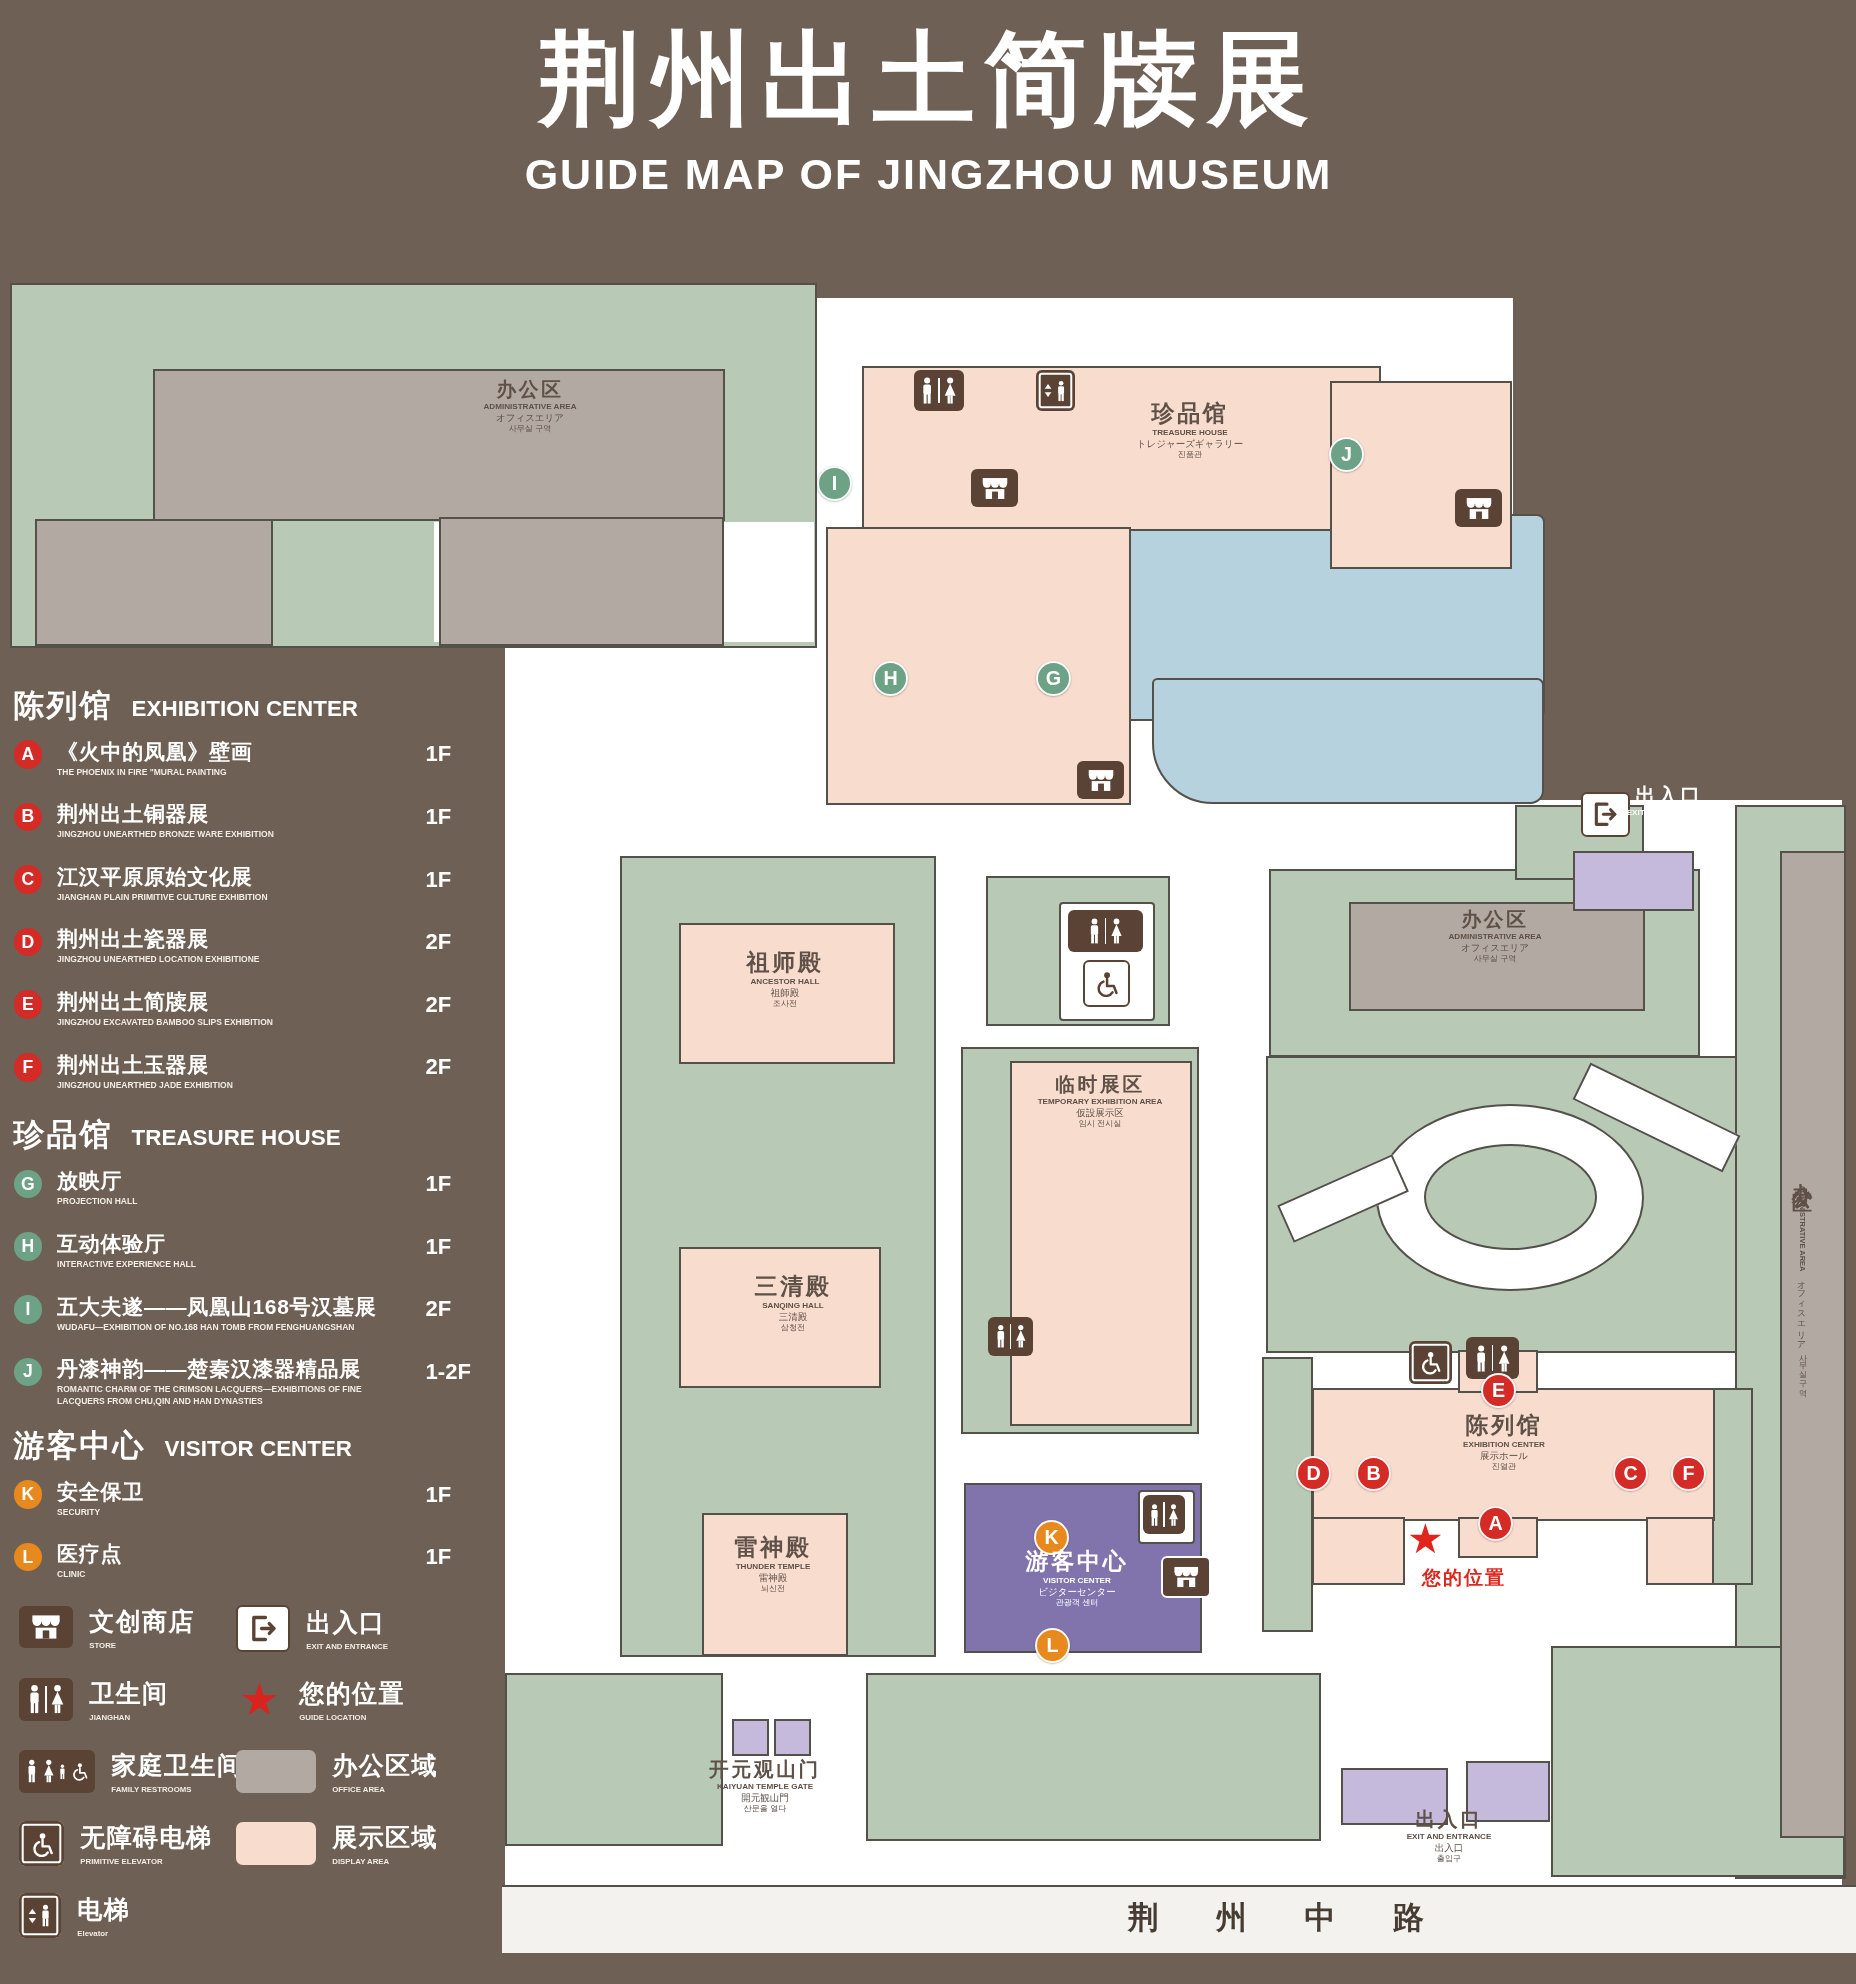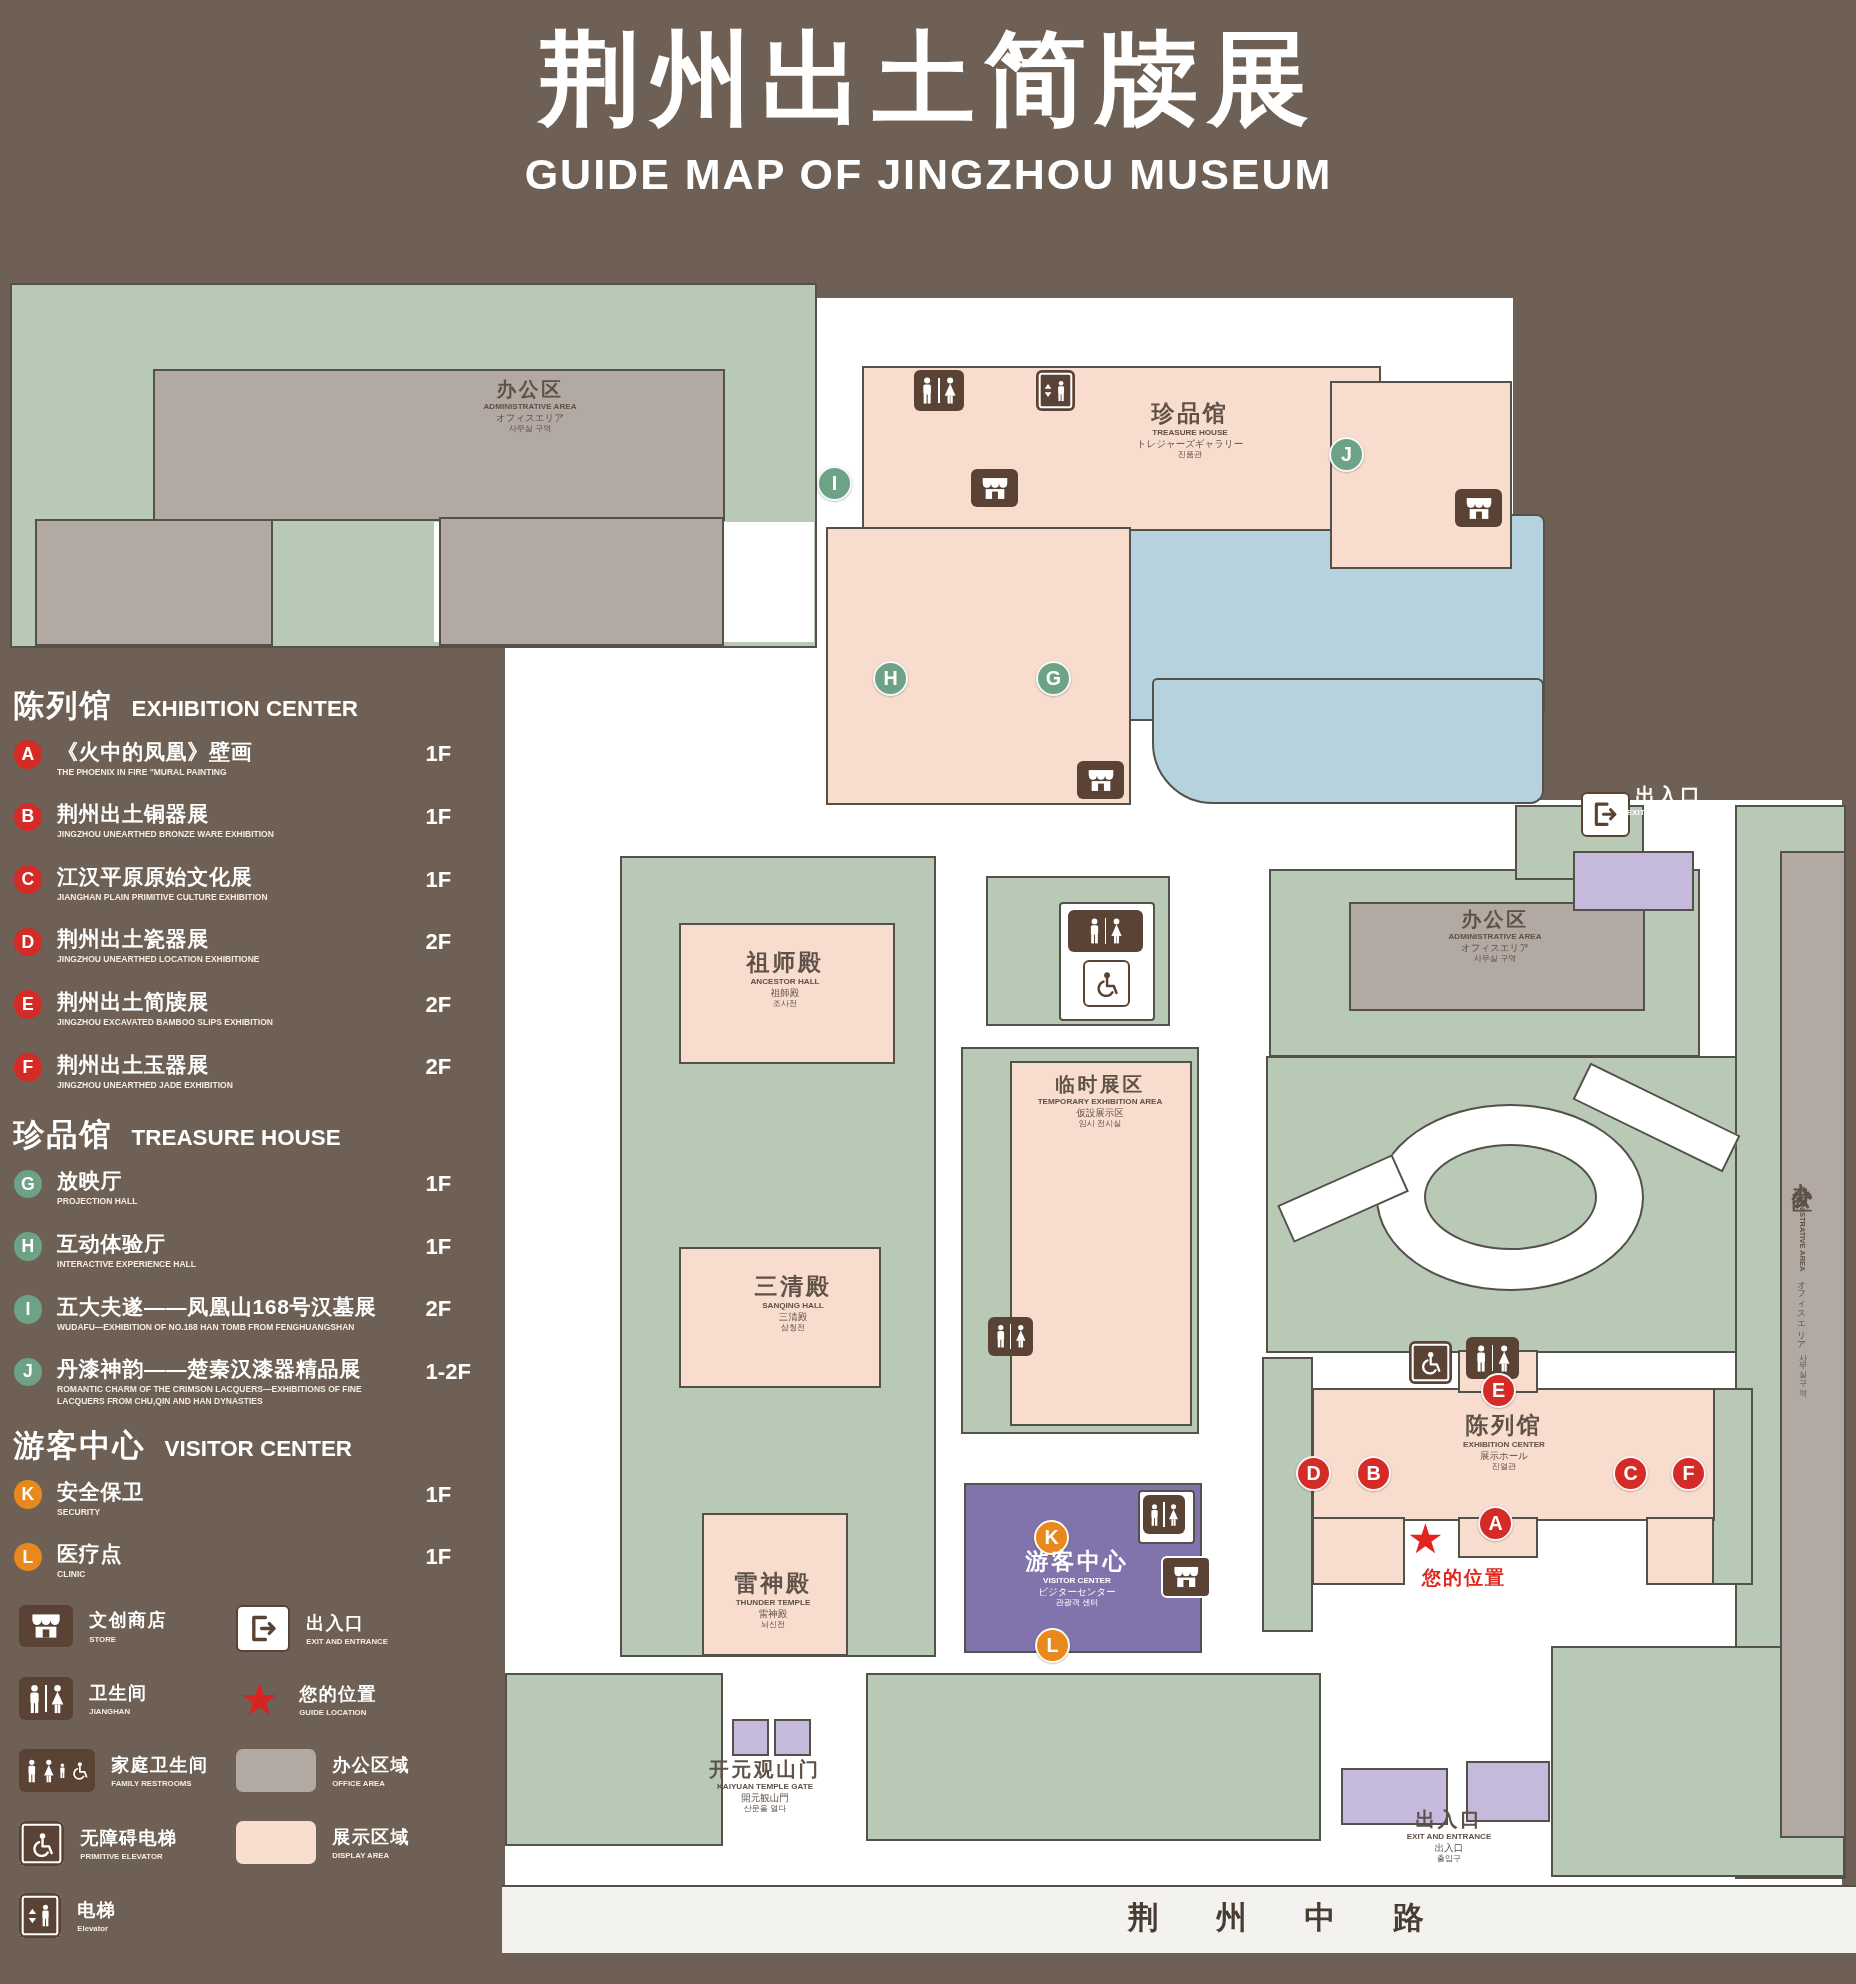--- a/index.html
+++ b/index.html
@@ -67,21 +67,21 @@
   .sec-red .lg-badge{background:#d42b26}
   .sec-green .lg-badge{background:#6ea287}
   .sec-orange .lg-badge{background:#e8891d}
   .lg-text{width:324px}
   .lg-zh{font-size:21px;font-weight:bold;letter-spacing:0.7px;line-height:1.2}
   .lg-en{font-size:8.5px;font-weight:bold;color:#f2ece4;margin-top:2.7px;line-height:1.35}
   .lg-floor{margin-left:auto;width:49px;font-size:22px;font-weight:bold;padding-top:2.7px}
 
   .sym-cell{position:absolute;display:flex;align-items:center;gap:16.3px;color:#fff}
   .sym-cell .ibox{position:static;flex-shrink:0}
-  .s-zh{font-size:18px;font-weight:bold;letter-spacing:1.4px}
+  .s-zh{font-size:25px;font-weight:bold;letter-spacing:1.4px}
   .s-en{font-size:7.8px;font-weight:bold;color:#f2ece4;margin-top:2.7px}
   .swatch{width:80px;height:43px;border-radius:6.8px;flex-shrink:0}
   .sw-gray{background:#b2a9a2}.sw-pink{background:#f8dcce}
   .big-star{font-size:45px;color:#d8231f;width:47px;text-align:center;flex-shrink:0;line-height:1}
 </style>
 </head>
 <body>
 
 <svg width="0" height="0" style="position:absolute" aria-hidden="true">
 <defs>
@@ -348,21 +348,21 @@
   <span class="l-kr">임시 전시실</span>
 </div>
 
 <div class="lbl" style="left:793px;top:1272px">
   <span class="l-zh">三清殿</span>
   <span class="l-en">SANQING HALL</span>
   <span class="l-jp">三清殿</span>
   <span class="l-kr">삼청전</span>
 </div>
 
-<div class="lbl" style="left:773px;top:1569px">
+<div class="lbl" style="left:773px;top:1533px">
   <span class="l-zh">雷神殿</span>
   <span class="l-en">THUNDER TEMPLE</span>
   <span class="l-jp">雷神殿</span>
   <span class="l-kr">뇌신전</span>
 </div>
 
 <div class="lbl light" style="left:1077px;top:1547px">
   <span class="l-zh">游客中心</span>
   <span class="l-en">VISITOR CENTER</span>
   <span class="l-jp">ビジターセンター</span>

